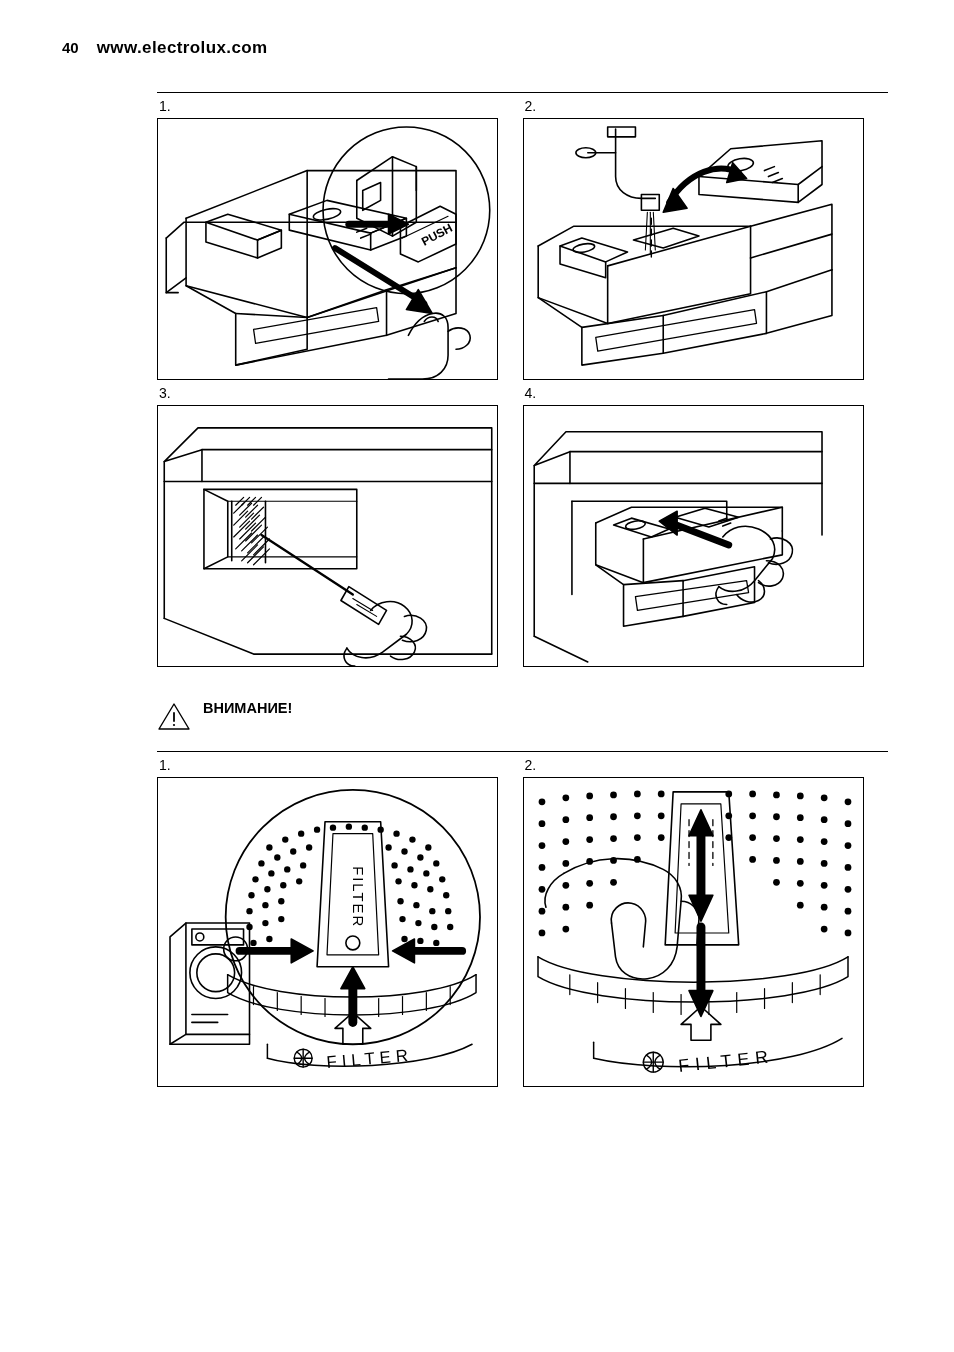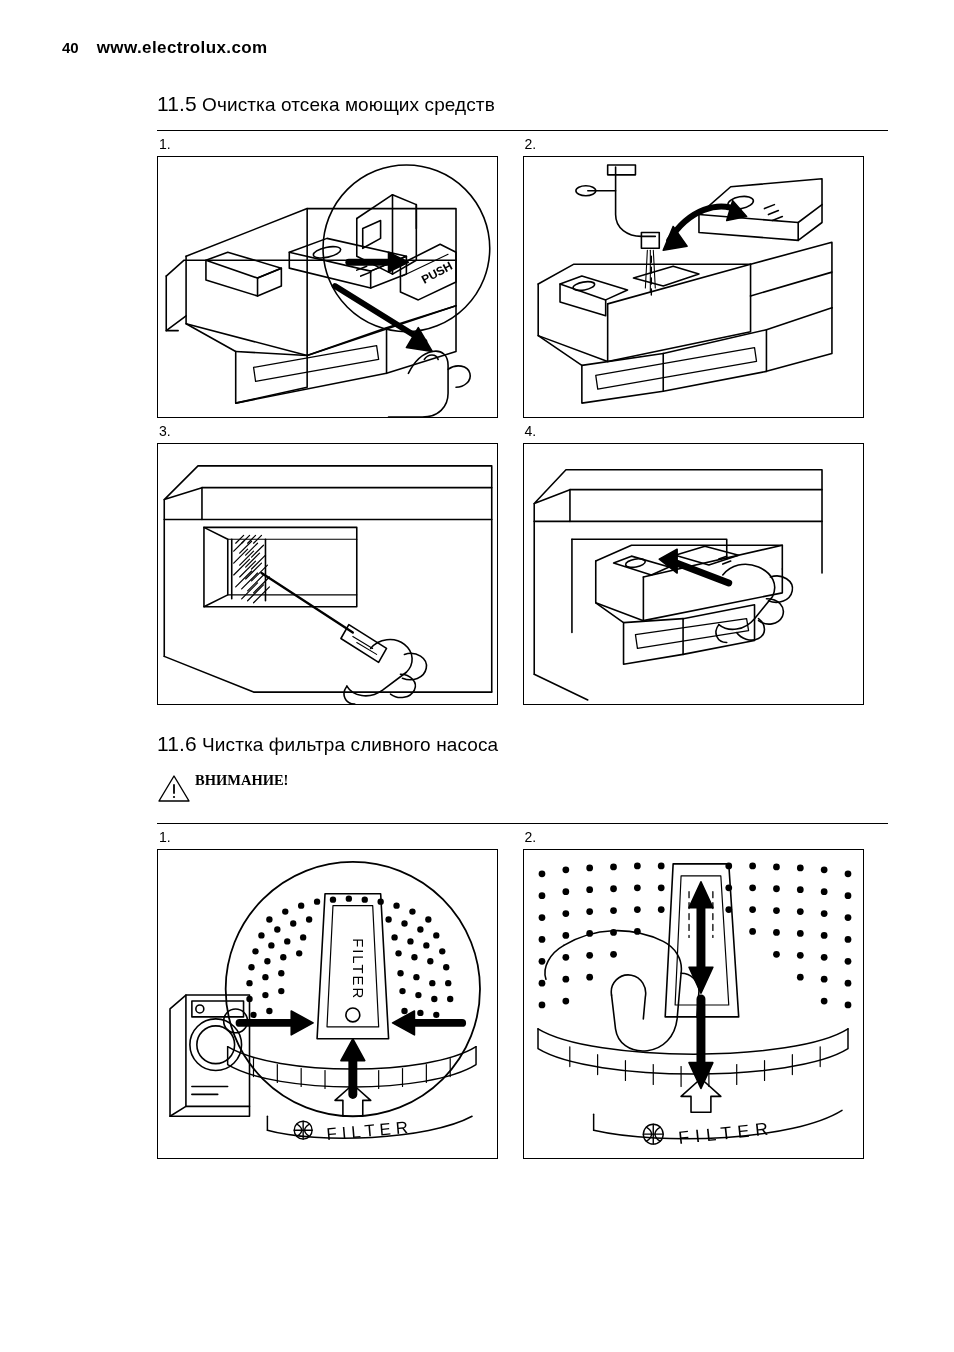--- a/index.html
+++ b/index.html
@@ -89,24 +89,23 @@
     height: 310px;
   }
   .fig-box svg {
     display: block;
     width: 100%;
     height: 100%;
   }
   
   .warning {
     display: flex;
-    gap: 4px;
+    gap: 12px;
     margin-top: 6px;
     margin-bottom: 16px;
-    font-family: Liberation Serif, serif;
   }
   .warn-icon {
     width: 34px;
     flex: 0 0 34px;
     padding-top: 2px;
   }
   .warn-body {
     font-size: 14.5px;
     line-height: 1.35;
   }
@@ -128,24 +127,20 @@
 
 <div class="page">
 
   <div class="page-header">
     <span class="page-number">40</span>
     <span class="site-url">www.electrolux.com</span>
   </div>
 
   <div class="content">
 
-    <h2 class="section-title">
-      <span class="num">11.5</span>
-      <span>Очистка отсека моющих средств</span>
-    </h2>
     <div class="rule"></div>
 
     <div class="fig-grid">
 
       <div class="fig-cell">
         <div class="fig-label">1.</div>
         <div class="fig-box">
           <svg viewBox="0 0 341 262" xmlns="http://www.w3.org/2000/svg" fill="none" stroke="#000" stroke-width="1.6" stroke-linejoin="round" stroke-linecap="round">
 
             <path d="M8 120 L26 104 L300 104"></path>
@@ -330,24 +325,20 @@
             <path d="M244 156 C256 156 264 164 260 174 C256 182 244 184 236 178"></path>
             <path d="M236 176 C244 182 244 192 236 196 C228 200 218 196 214 190"></path>
             <path d="M196 182 C190 190 194 200 204 200"></path>
           </svg>
         </div>
       </div>
     </div>
 
     <div class="spacer-24"></div>
 
-    <h2 class="section-title section-2-title">
-      <span class="num">11.6</span>
-      <span>Чистка фильтра сливного насоса</span>
-    </h2>
 
     <div class="warning">
       <div class="warn-icon">
         <svg viewBox="0 0 34 30" xmlns="http://www.w3.org/2000/svg" fill="none" stroke="#000" stroke-width="1.4" stroke-linejoin="round">
           <path d="M17 3 L32 28 L2 28 Z"></path>
           <path d="M17 12 L17 20" stroke-width="1.8" stroke-linecap="round"></path>
           <circle cx="17" cy="24" r="1.1" fill="#000" stroke="none"></circle>
         </svg>
       </div>
       <div class="warn-body">

